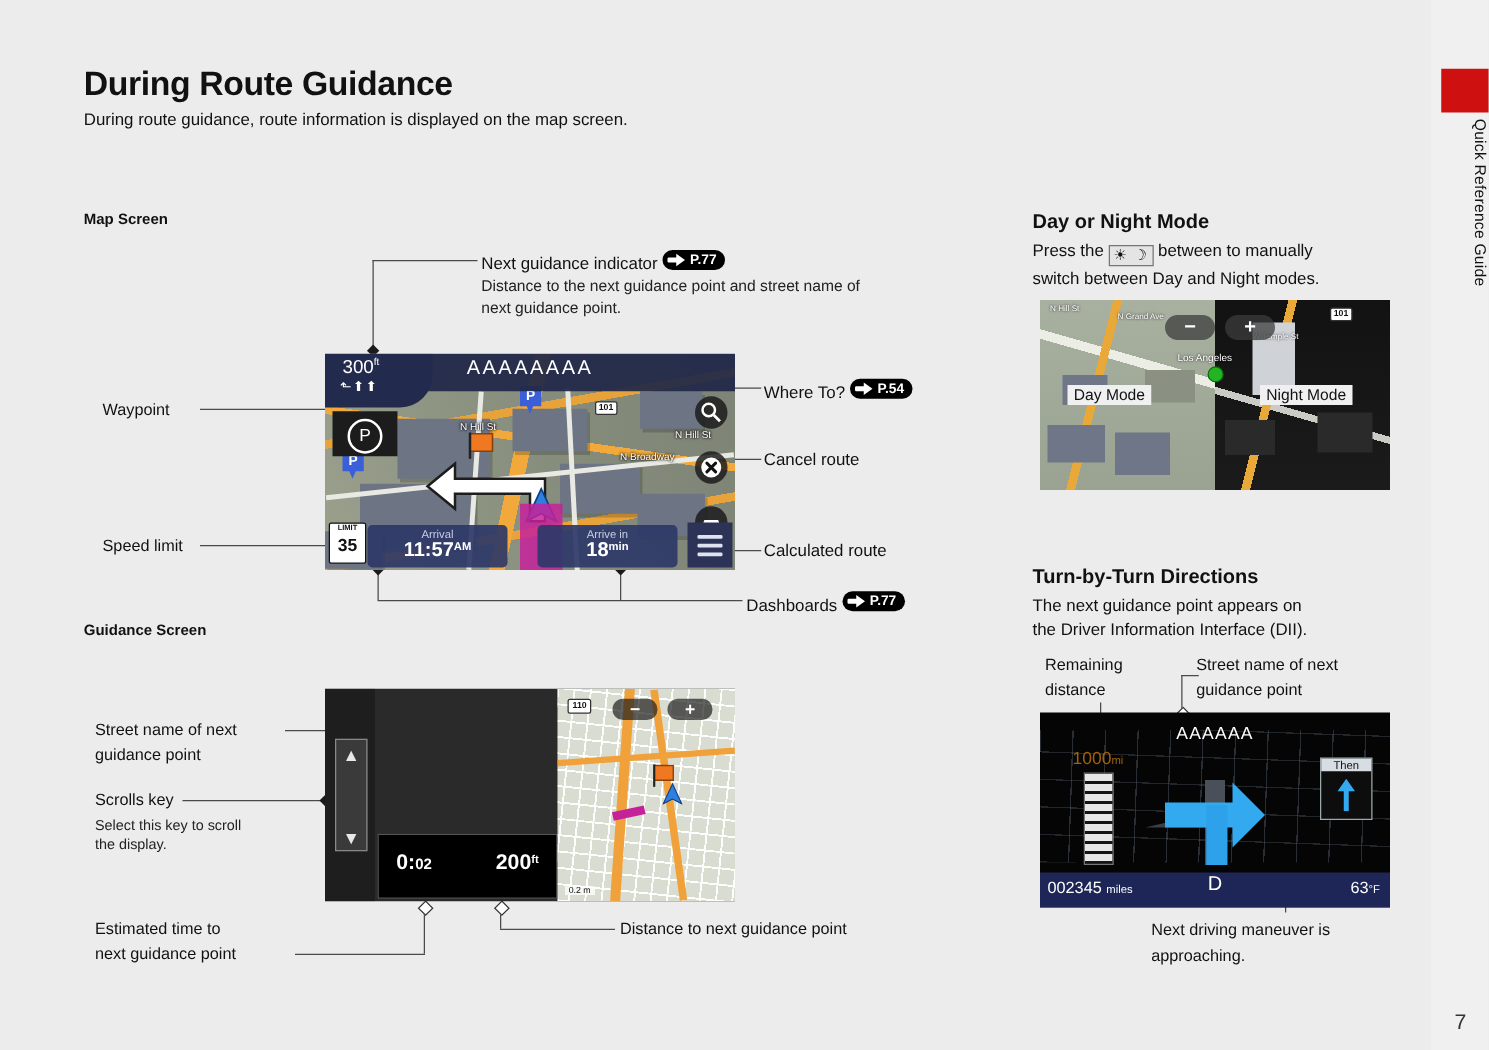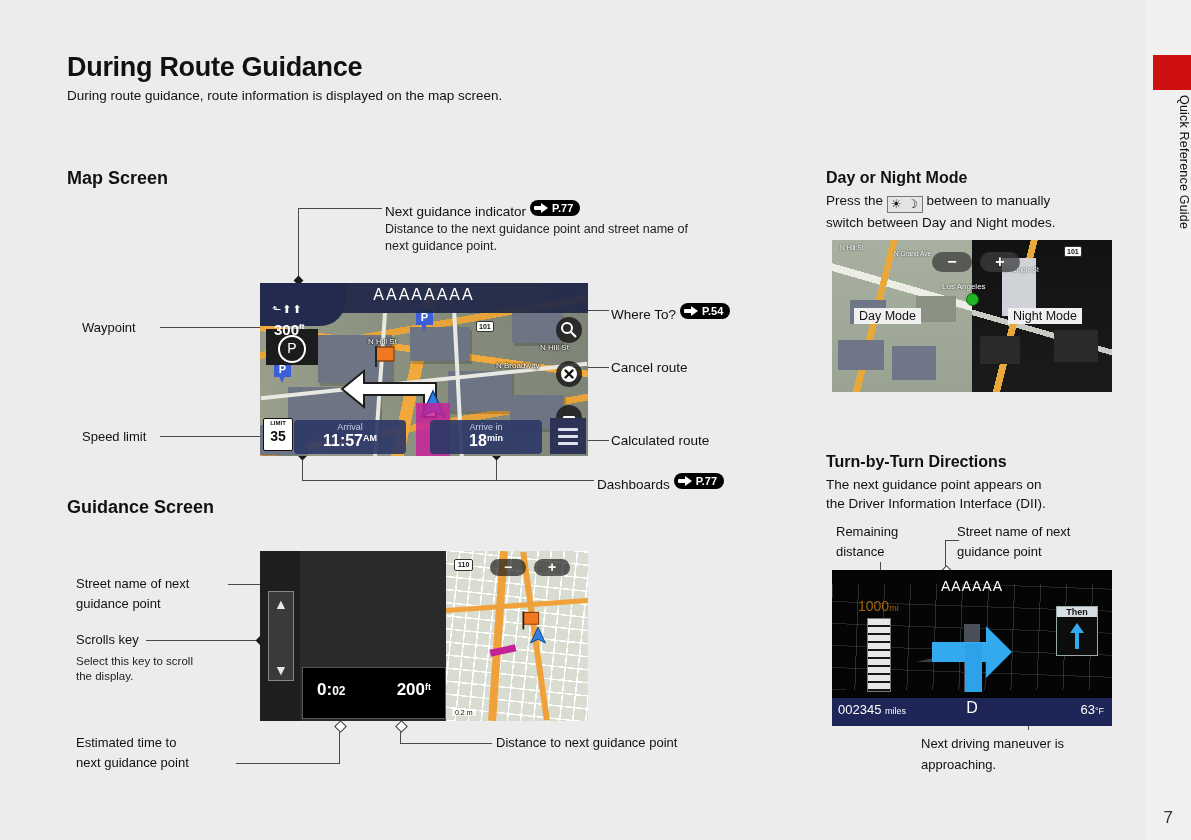--- a/index.html
+++ b/index.html
@@ -21,21 +21,21 @@
     writing-mode:vertical-rl;text-orientation:mixed;
     font-size:12.5px;letter-spacing:.2px;color:#111;
     text-align:left;padding-left:18px;box-sizing:border-box;
   }
   .pagenum{position:absolute;right:18px;bottom:12px;font-size:17px;color:#333;}
 
   
   .h1{position:absolute;left:67px;top:52px;font-size:27px;font-weight:bold;letter-spacing:-.3px;}
   .intro1{position:absolute;left:67px;top:88px;font-size:13.5px;}
   .intro2{position:absolute;left:67px;top:111px;font-size:13.5px;}
-  .h2{font-size:18px;font-weight:bold;}
+  .h2{font-size:12px;font-weight:bold;}
   .h2.map{position:absolute;left:67px;top:168px;}
   .h2.guid{position:absolute;left:67px;top:497px;}
 
   .lbl{position:absolute;font-size:13px;line-height:16px;color:#111;}
   .lbl.small{font-size:11.5px;line-height:14px;color:#222;}
 
   
   .pref{
     display:inline-flex;align-items:center;gap:3px;
     background:#000;color:#fff;border-radius:9px;
@@ -73,21 +73,21 @@
   .bld{position:absolute;background:#6d7483;box-shadow:2px 3px 0 rgba(0,0,0,.18);}
   .mroad{position:absolute;background:#e9e9e4;}
   .mlabel{position:absolute;color:#fff;font-size:8px;text-shadow:0 0 2px #000,0 0 2px #000;white-space:nowrap;}
   .shield{position:absolute;background:#fff;border:1px solid #333;border-radius:2px;font-size:7px;
     font-weight:bold;color:#111;padding:0 2px;line-height:9px;}
 
   .topbar{position:absolute;left:0;top:0;width:328px;height:30px;background:rgba(32,40,72,.93);}
   .topbar .street{position:absolute;left:0;right:0;top:3px;text-align:center;color:#fff;font-size:16px;letter-spacing:2px;}
   .distpod{position:absolute;left:0;top:0;width:86px;height:43px;background:#222a4e;
     border-bottom-right-radius:26px;}
-  .distpod .d{position:absolute;left:14px;top:2px;color:#fff;font-size:15px;font-weight:bold;margin-top:36px;}
+  .distpod .d{position:absolute;left:14px;top:2px;color:#fff;font-size:15px;font-weight:normal;}
   .distpod .u{font-size:8px;vertical-align:6px;}
   .distpod .arrows{position:absolute;left:12px;top:20px;color:#fff;font-size:11px;letter-spacing:1px;}
 
   .pbadge{position:absolute;left:6px;top:46px;width:52px;height:36px;background:#1c1c1c;}
   .pbadge .circ{position:absolute;left:12px;top:6px;width:24px;height:24px;border:2px solid #fff;border-radius:50%;
     color:#fff;font-size:14px;text-align:center;line-height:23px;}
   .pmark{position:absolute;width:17px;height:22px;}
   .pmark .sq{position:absolute;left:0;top:0;width:17px;height:16px;background:#3a5fd9;color:#fff;
      font-size:11px;text-align:center;line-height:16px;font-weight:bold;}
   .pmark .tip{position:absolute;left:5px;top:15px;width:0;height:0;border-left:3.5px solid transparent;
@@ -176,21 +176,21 @@
      background-image:
        repeating-linear-gradient(92deg, rgba(110,120,140,.35) 0 1px, transparent 1px 26px),
        repeating-linear-gradient(2deg, rgba(110,120,140,.28) 0 1px, transparent 1px 22px);
   }
   .dii-street{position:absolute;left:0;right:0;top:8px;text-align:center;color:#fff;font-size:14px;letter-spacing:1px;}
   .dii-dist{position:absolute;left:26px;top:28px;color:#a16207;font-size:14px;}
   .dii-dist .u{font-size:9px;}
   .dii-bar{position:absolute;left:35px;top:48px;width:22px;height:72px;
      background:repeating-linear-gradient(180deg,#e8e8e8 0 6px,#151515 6px 8px);border:1px solid #777;}
   .dii-then{position:absolute;right:14px;top:36px;width:40px;height:48px;background:#0d0d0d;border:1.5px solid #9aa;}
-  .dii-then .lab{position:absolute;left:0;right:0;top:0;background:#d8dde4;color:#111;font-size:9px;font-weight:bold;text-align:center;}
+  .dii-then .lab{position:absolute;left:0;right:0;top:0;background:#d8dde4;color:#111;font-size:9px;font-weight:normal;text-align:center;}
   .dii-bottom{position:absolute;left:0;right:0;bottom:0;height:28px;background:#1d2656;}
   .dii-odo{position:absolute;left:6px;top:4px;color:#fff;font-size:13px;}
   .dii-odo .u{font-size:9px;}
   .dii-gear{position:absolute;left:0;right:0;top:1px;text-align:center;color:#fff;font-size:16px;}
   .dii-temp{position:absolute;right:8px;top:4px;color:#fff;font-size:13px;}
   .dii-temp .u{font-size:9px;}
 </style>
 </head>
 <body>
 

